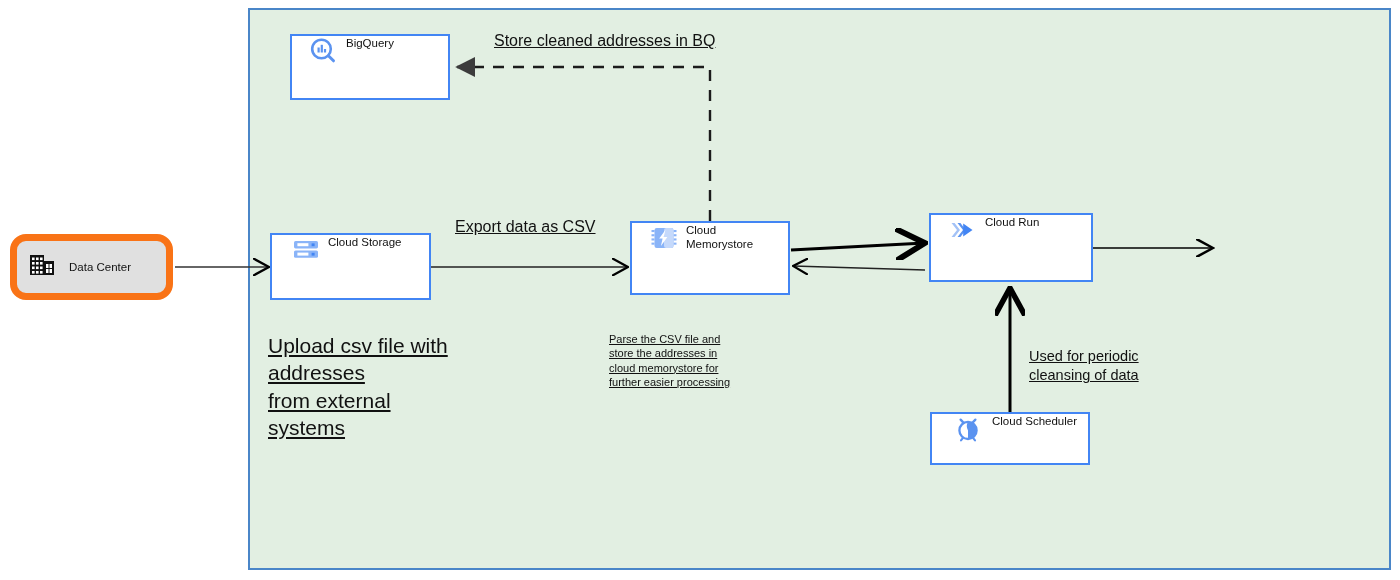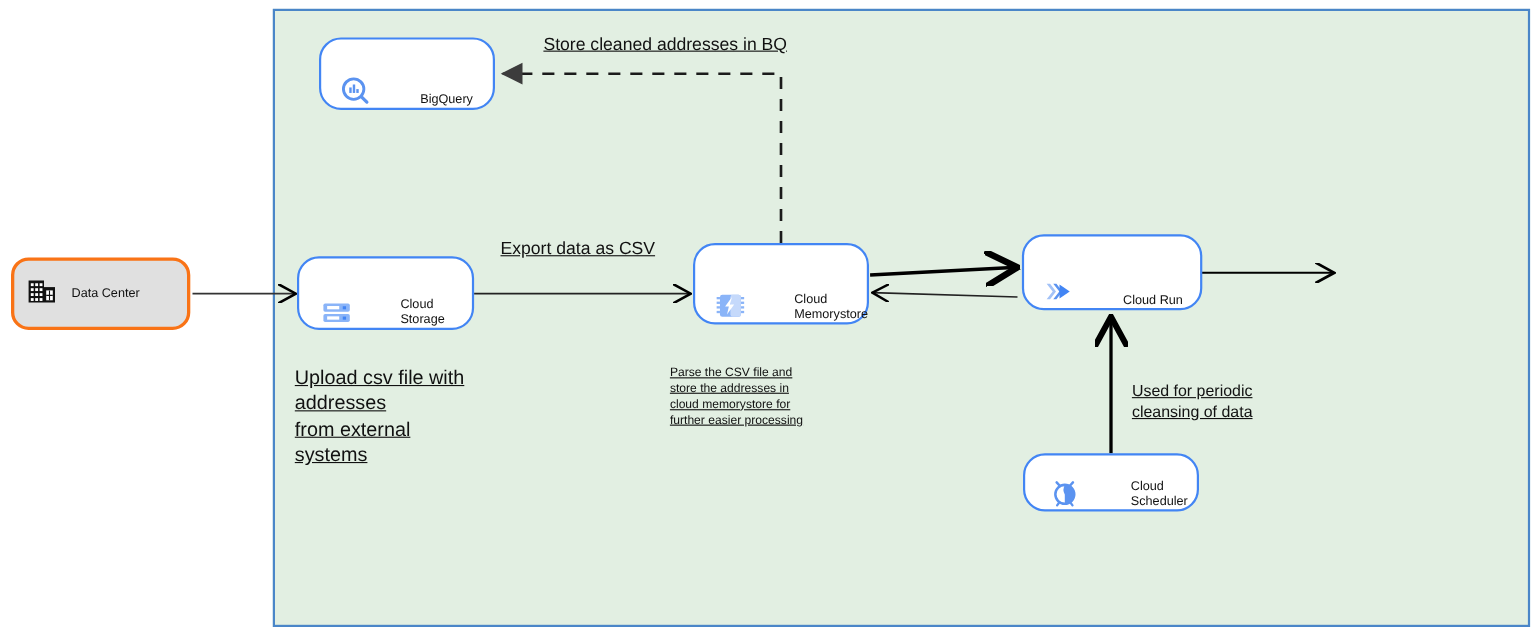--- a/index.html
+++ b/index.html
@@ -7,28 +7,28 @@
        font-family:"Liberation Sans","DejaVu Sans",sans-serif;}
 
   .stage{position:absolute;left:0;top:0;width:1400px;height:580px;}
 
   
   .boundary{position:absolute;left:248px;top:8px;width:1143px;height:562px;
             background:#e2efe2;border:2px solid #4a86c8;box-sizing:border-box;}
 
   
   .node{position:absolute;box-sizing:border-box;background:#ffffff;
-        border:2px solid #4285f4;border-radius:20px;
-        display:flex;align-items:flex-end;gap:36px;}
+        border:2px solid #4285f4;border-radius:0;
+        display:flex;align-items:flex-start;}
   .node .ico{flex:0 0 auto;display:flex;align-items:center;justify-content:center;}
   .node .lbl{font-size:11.5px;color:#111;line-height:1.22;}
 
   
   .datacenter{position:absolute;left:10px;top:234px;width:163px;height:66px;
-              background:#e0e0e0;border:3px solid #f97316;border-radius:16px;
+              background:#e0e0e0;border:7px solid #f97316;border-radius:16px;
               box-sizing:border-box;display:flex;align-items:center;}
   .datacenter .lbl{font-size:11.5px;color:#111;}
 
   
   .txt{position:absolute;color:#111;line-height:1.30;white-space:pre-line;text-decoration:underline;}
 
   
   .wires{position:absolute;left:0;top:0;width:1400px;height:580px;
          pointer-events:none;}
 </style>
@@ -188,21 +188,21 @@
   </div>
 
 
   <div class="txt" style="left:494px;top:31px;font-size:16px;">Store cleaned addresses in BQ</div>
 
   <div class="txt" style="left:455px;top:217px;font-size:16px;">Export data as CSV</div>
 
   <div class="txt" style="left:1029px;top:347px;font-size:14.5px;">Used for periodic
 cleansing of data</div>
 
-  <div class="txt" style="left:268px;top:332px;font-size:18px;">Upload csv file with
+  <div class="txt" style="left:268px;top:332px;font-size:21px;">Upload csv file with
 addresses
 from external
 systems</div>
 
   <div class="txt" style="left:609px;top:332px;font-size:11px;">Parse the CSV file and
 store the addresses in
 cloud  memorystore for
 further easier processing</div>
 
 </div>

